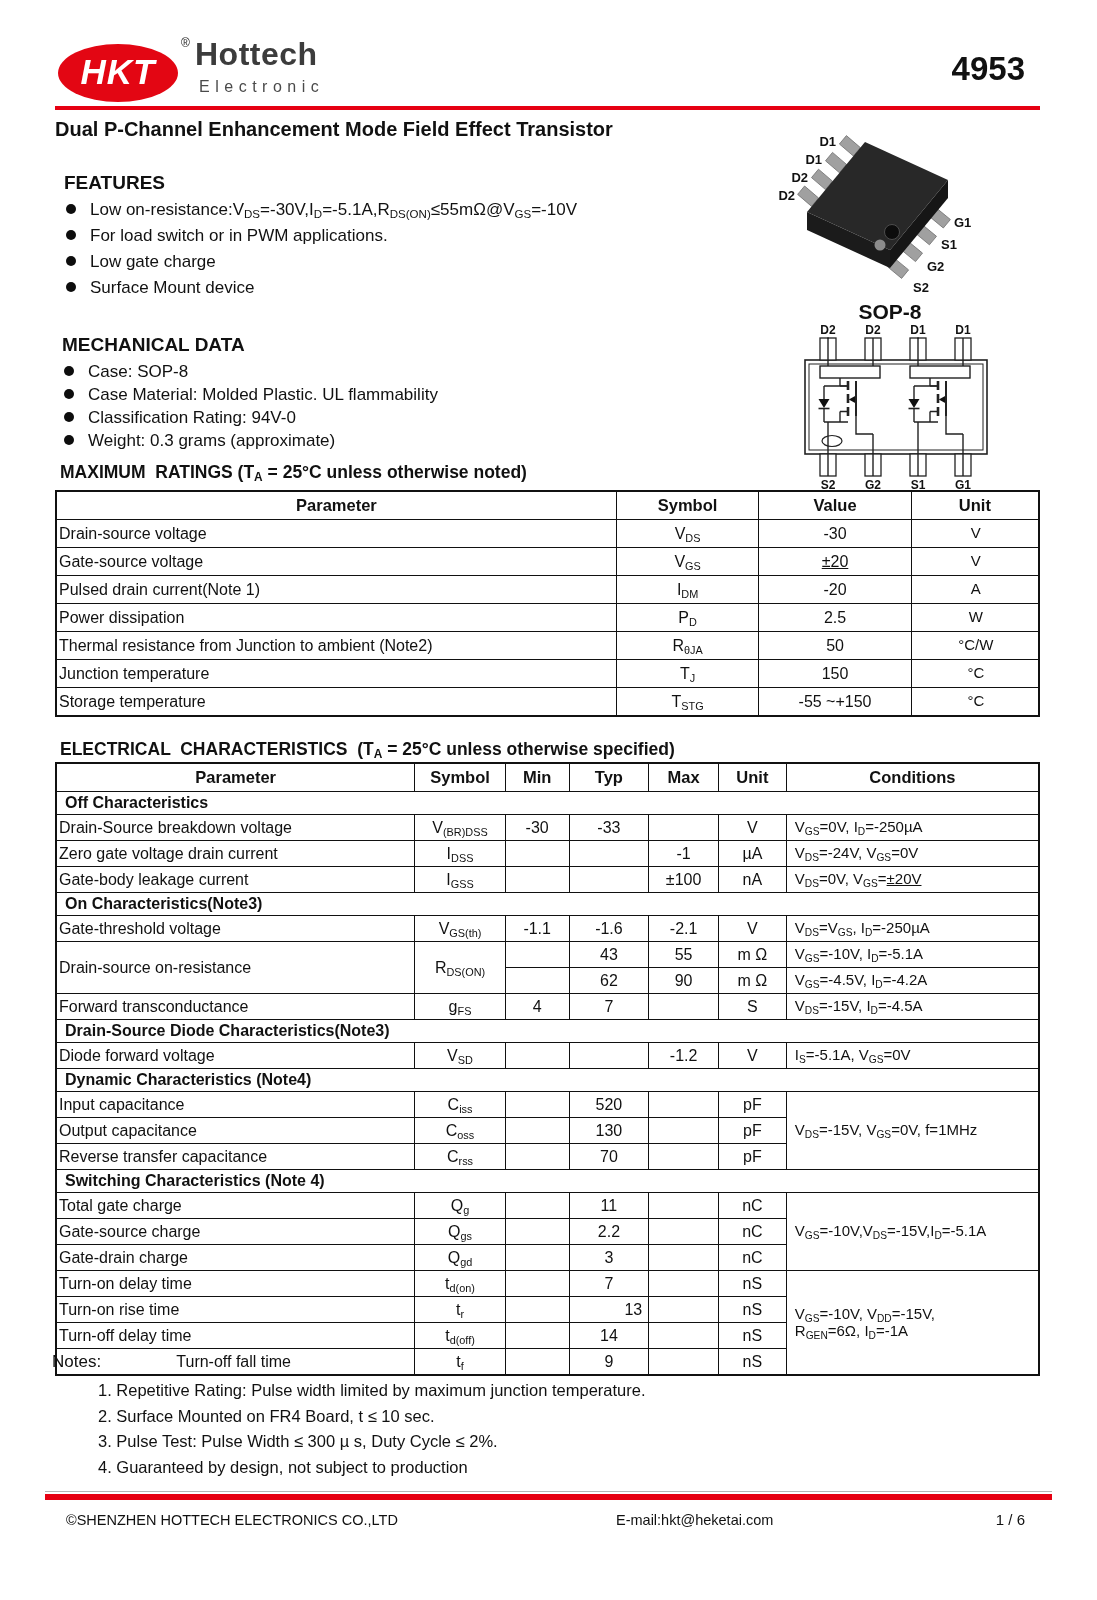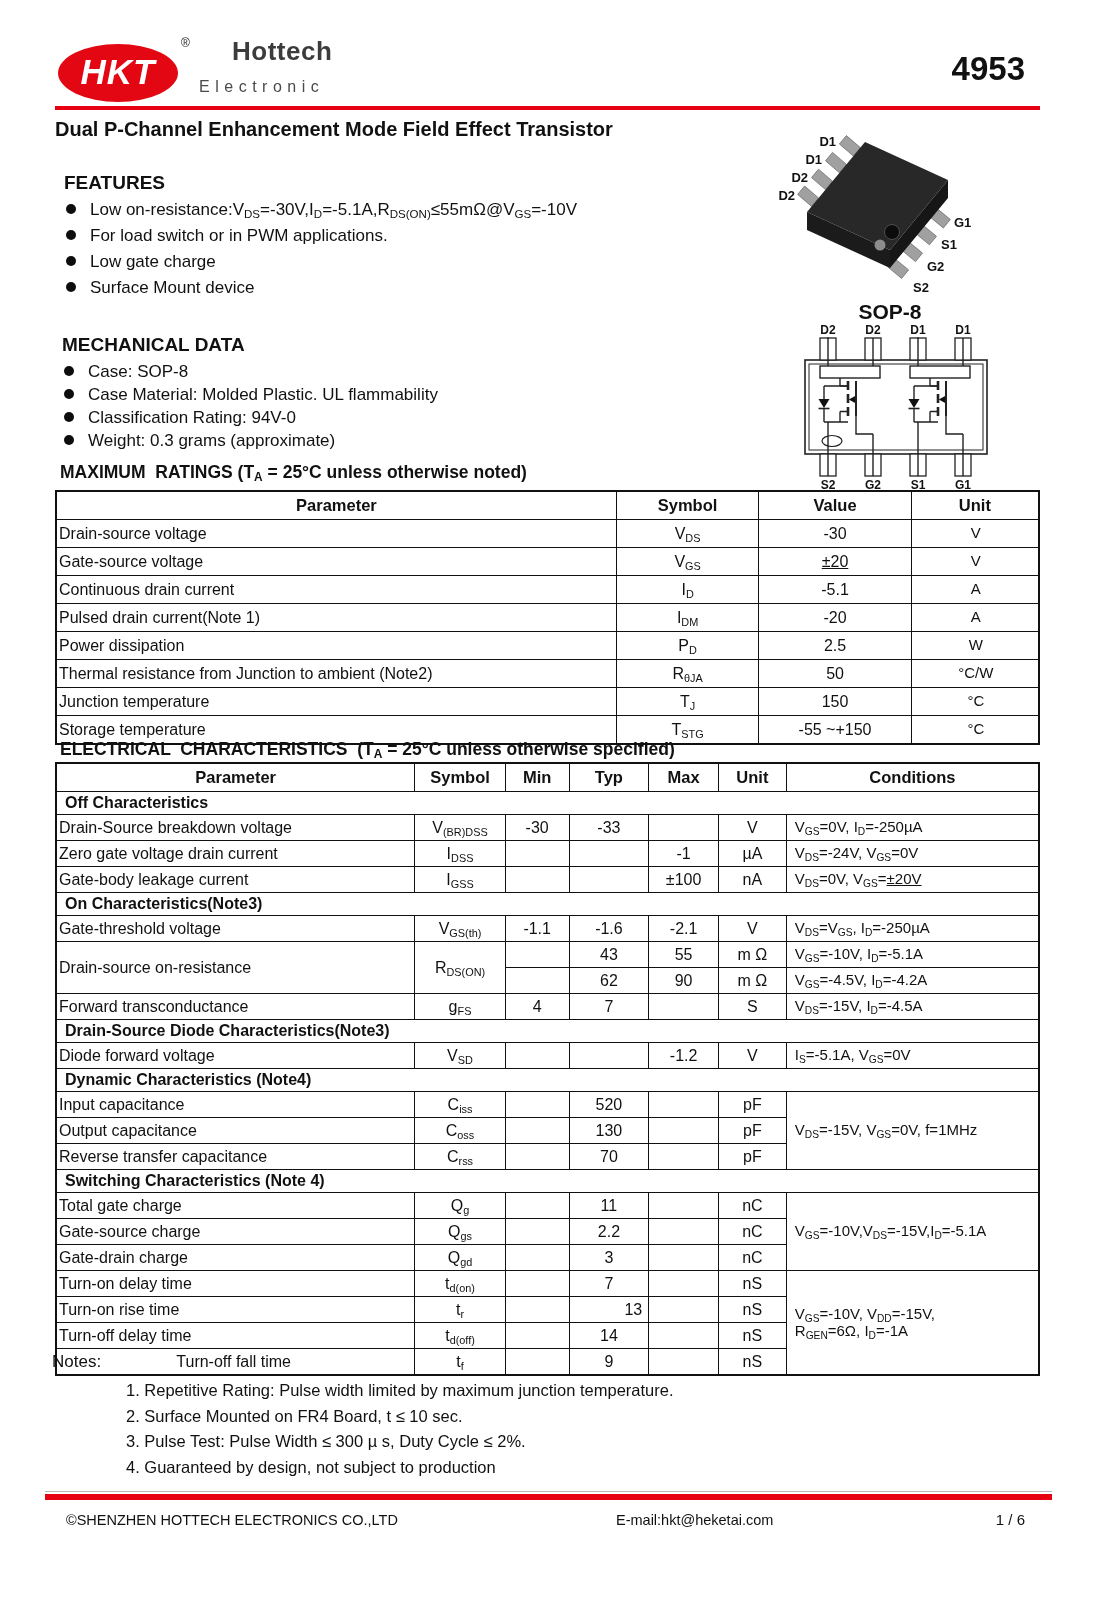--- a/index.html
+++ b/index.html
@@ -17,21 +17,21 @@
   .logo-ellipse{
     position:absolute; left:0; top:8px; width:120px; height:58px;
     background:var(--logo-red,#e30613); border-radius:50%;
     display:flex; align-items:center; justify-content:center;
   }
   .logo-ellipse span{
     color:#fff; font-weight:bold; font-style:italic; font-size:35px; letter-spacing:1px;
     transform:translateY(-1px);
   }
   .logo-reg{position:absolute; left:123px; top:0; font-size:12px; color:#222;}
-  .logo-name{position:absolute; left:137px; top:0; font-size:26px; font-weight:bold; color:var(--brand-text,#3c3c3c); letter-spacing:0.5px;margin-left:37px;}
+  .logo-name{position:absolute; left:137px; top:0; font-size:32px; font-weight:bold; color:var(--brand-text,#3c3c3c); letter-spacing:0.5px;}
   .logo-sub{position:absolute; left:141px; top:42px; font-size:16px; color:#4a4a4a; letter-spacing:5.5px;}
   .part-no{left:915px; top:50px; width:110px; text-align:right; font-size:33px; font-weight:bold;}
   .red-rule{left:55px; top:106px; width:985px; height:4px; background:var(--accent-red,#e60012);}
   .doc-title{left:55px; top:118px; font-size:20px; font-weight:bold; white-space:pre;}
 
   
   .sec-heading{font-size:19px; font-weight:bold; white-space:pre;}
   .h-features{left:64px; top:172px;}
   .h-mech{left:62px; top:334px;}
   .blist{display:block;}
@@ -63,21 +63,21 @@
   .t-max{left:55px; top:490px;}
   .t-elec{left:55px; top:762px;}
   .t-max td{height:25px;}
   .tbl td.pcol{font-size:16px; padding-left:2px;}
   .tbl td.ccol{font-size:15px; padding-left:8px; white-space:normal;}
   .tbl td.sec{font-weight:bold; font-size:16px; height:20px; padding-left:8px; text-align:left;}
 
   
   .notes-label{left:52px; top:1352px; font-size:17px;}
   .l-notes{left:98px; top:1378px; width:900px;}
-  .l-notes .li-row{line-height:25.5px;margin-left:28px;}
+  .l-notes .li-row{line-height:25.5px;}
   .l-notes .li-text{font-size:16.5px;}
 
   
   .foot-gray{left:45px; top:1491px; width:1007px; height:1px; background:#b5b5b5;}
   .foot-red{left:45px; top:1494px; width:1007px; height:6px; background:var(--accent-red,#e60012);}
   .foot-company{left:66px; top:1512px; font-size:14.5px;}
   .foot-email{left:616px; top:1512px; font-size:14.5px;}
   .foot-page{left:955px; top:1511px; width:70px; text-align:right; font-size:15px;}
 </style>
 </head>
@@ -253,26 +253,20 @@
           <td class="pcol" style="text-align: left;">Drain-source voltage</td>
           <td style="text-align: center;">V<sub>DS</sub></td>
           <td style="text-align: center;">-30</td>
           <td class="ccol" style="text-align: center;">V</td>
         </tr>
         <tr>
           <td class="pcol" style="text-align: left;">Gate-source voltage</td>
           <td style="text-align: center;">V<sub>GS</sub></td>
           <td style="text-align: center;"><span class="ul">±20</span></td>
           <td class="ccol" style="text-align: center;">V</td>
-        </tr>
-        <tr>
-          <td class="pcol" style="text-align: left;">Continuous drain current</td>
-          <td style="text-align: center;">I<sub>D</sub></td>
-          <td style="text-align: center;">-5.1</td>
-          <td class="ccol" style="text-align: center;">A</td>
         </tr>
         <tr>
           <td class="pcol" style="text-align: left;">Pulsed drain current(Note 1)</td>
           <td style="text-align: center;">I<sub>DM</sub></td>
           <td style="text-align: center;">-20</td>
           <td class="ccol" style="text-align: center;">A</td>
         </tr>
         <tr>
           <td class="pcol" style="text-align: left;">Power dissipation</td>
           <td style="text-align: center;">P<sub>D</sub></td>

